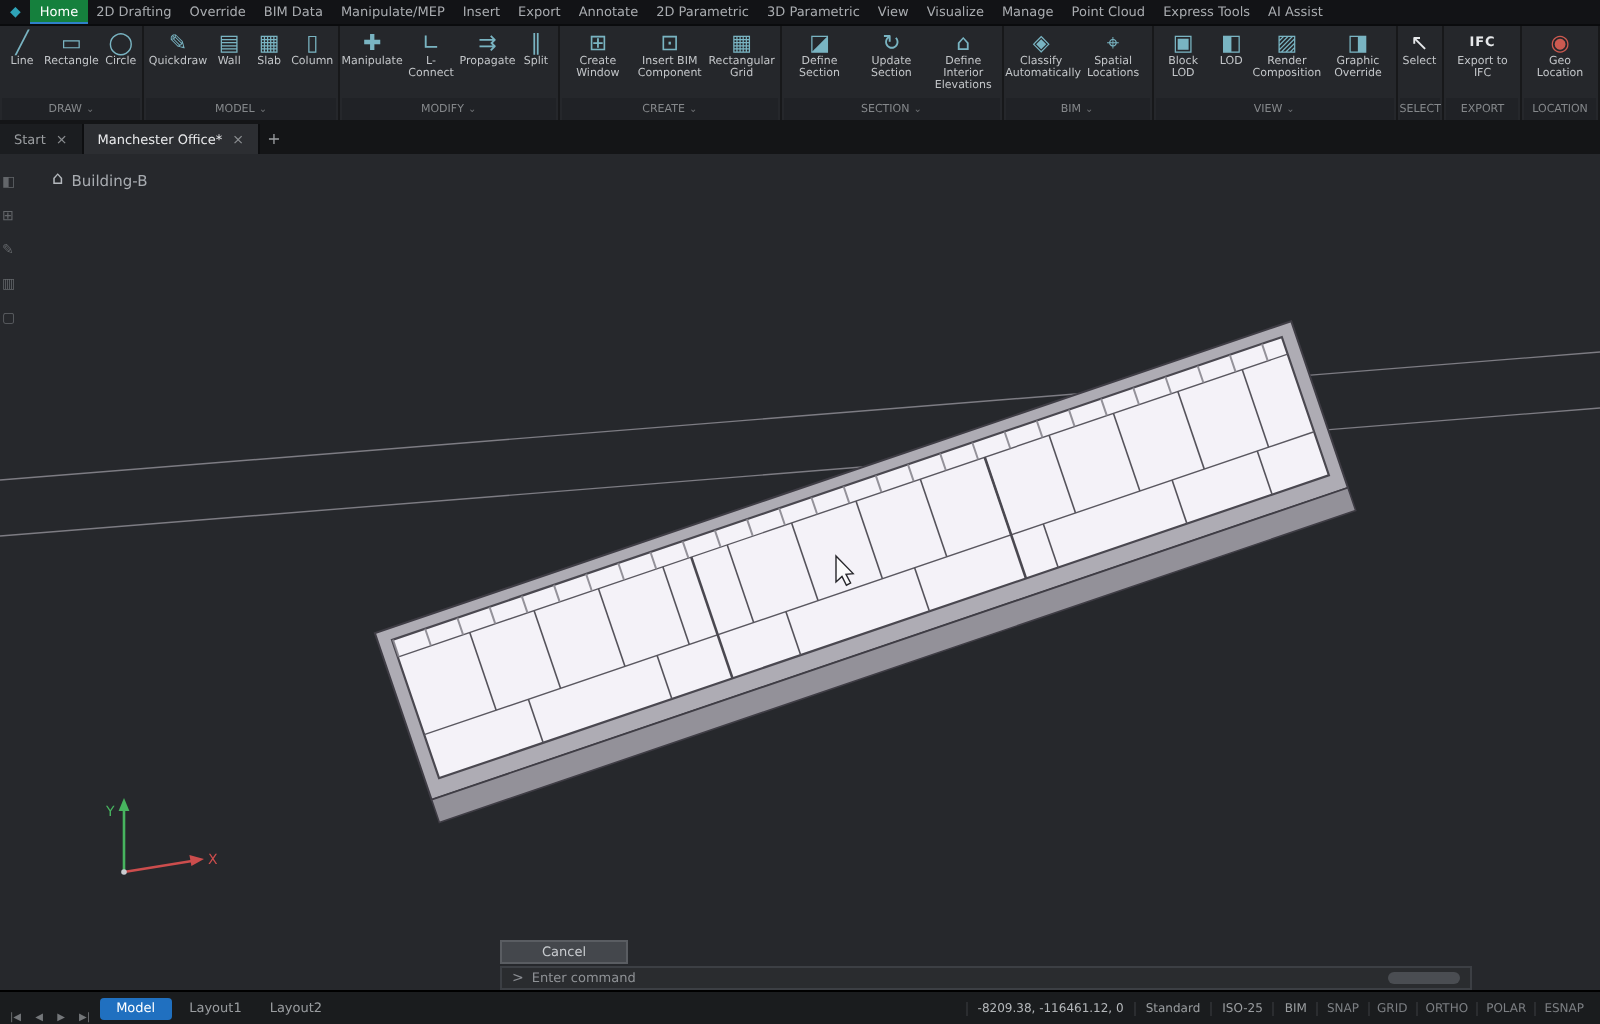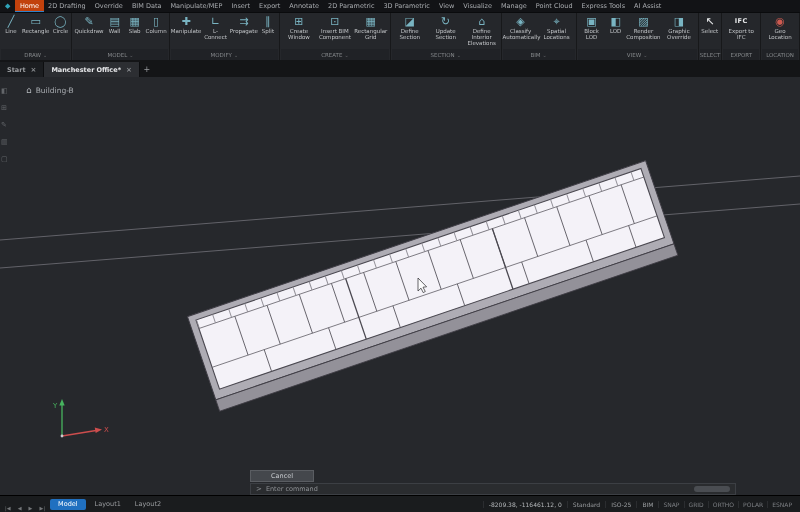--- a/index.html
+++ b/index.html
@@ -3,38 +3,38 @@
 <meta charset="utf-8">
 <style>
   * { margin:0; padding:0; box-sizing:border-box; }
   html,body { width:800px; height:512px; overflow:hidden; }
   body { background:#26282c; font-family:"DejaVu Sans","Liberation Sans",sans-serif; position:relative; color:#c5c8cb; }
 
   
   .menubar { position:absolute; top:0; left:0; width:800px; height:13px; background:#121316; display:flex; align-items:center; border-bottom:1px solid #0a0b0d; }
   .menubar-logo { font-size:7px; color:#2fa3b8; padding:0 5px; }
   .menu-item { font-size:6.5px; color:#a9acb0; padding:0 4.5px; height:100%; display:flex; align-items:center; cursor:default; white-space:nowrap; }
-  .menu-item.active { color:#ffffff; background:#c2410c; box-shadow:inset 0 -1px 0 #2f81c9; }
+  .menu-item.active { color:#ffffff; background:#15803d; box-shadow:inset 0 -1px 0 #2f81c9; }
 
   
   .ribbon { position:absolute; top:13px; left:0; width:800px; height:47px; background:#25272b; display:flex; overflow:hidden; }
   .rgroup { display:flex; flex-direction:column; border-right:1px solid #17181a; padding:0 1px; }
   .tools { display:flex; flex:1; align-items:flex-start; }
   .tool { display:flex; flex-direction:column; align-items:center; padding:2px 1px 0; min-width:20px; }
   .tool .glyph { font-size:11px; line-height:13px; color:#79b4c2; }
   .tool .tlbl { font-size:5.5px; line-height:6px; color:#c2c5c8; text-align:center; max-width:36px; }
   .tool.ifc .glyph { font-size:6.5px; font-weight:bold; letter-spacing:.5px; color:#e6e8ea; line-height:13px; }
   .tool.geo .glyph { color:#cd5a50; }
   .tool.sel .glyph { color:#e6e8ea; }
   .glabel { height:11px; display:flex; align-items:center; justify-content:center; gap:2px; font-size:5.5px; color:#85888b; background:#202226; }
   .glabel .chev { font-size:5px; color:#6d7073; }
 
   
   .tabbar { position:absolute; top:60px; left:0; width:800px; height:17px; background:#141517; display:flex; align-items:flex-end; }
-  .doc-tab { height:15px; display:flex; align-items:center; gap:5px; padding:0 7px; font-size:6.5px; color:#9a9da0; background:#1b1d20; border-right:1px solid #0d0e10;font-weight:bold; }
+  .doc-tab { height:15px; display:flex; align-items:center; gap:5px; padding:0 7px; font-size:6.5px; color:#9a9da0; background:#1b1d20; border-right:1px solid #0d0e10; }
   .doc-tab.active { background:#2c2e32; color:#e9eaec; }
   .doc-tab .x { font-size:7px; color:#8a8d90; }
   .newtab { width:14px; height:15px; display:flex; align-items:center; justify-content:center; font-size:8px; color:#9a9da0; }
 
   
   .canvas { position:absolute; top:77px; left:0; width:800px; height:418px; background:#26282c; overflow:hidden; }
   .breadcrumb { position:absolute; left:26px; top:8px; display:flex; align-items:center; gap:4px; font-size:7.5px; color:#a8acb1; z-index:3; }
   .breadcrumb .hicon { font-size:9px; color:#b4b8bd; }
   .leftstrip { position:absolute; left:1px; top:10px; display:flex; flex-direction:column; gap:9px; z-index:3; }
   .leftstrip span { font-size:7px; color:#63666a; }

